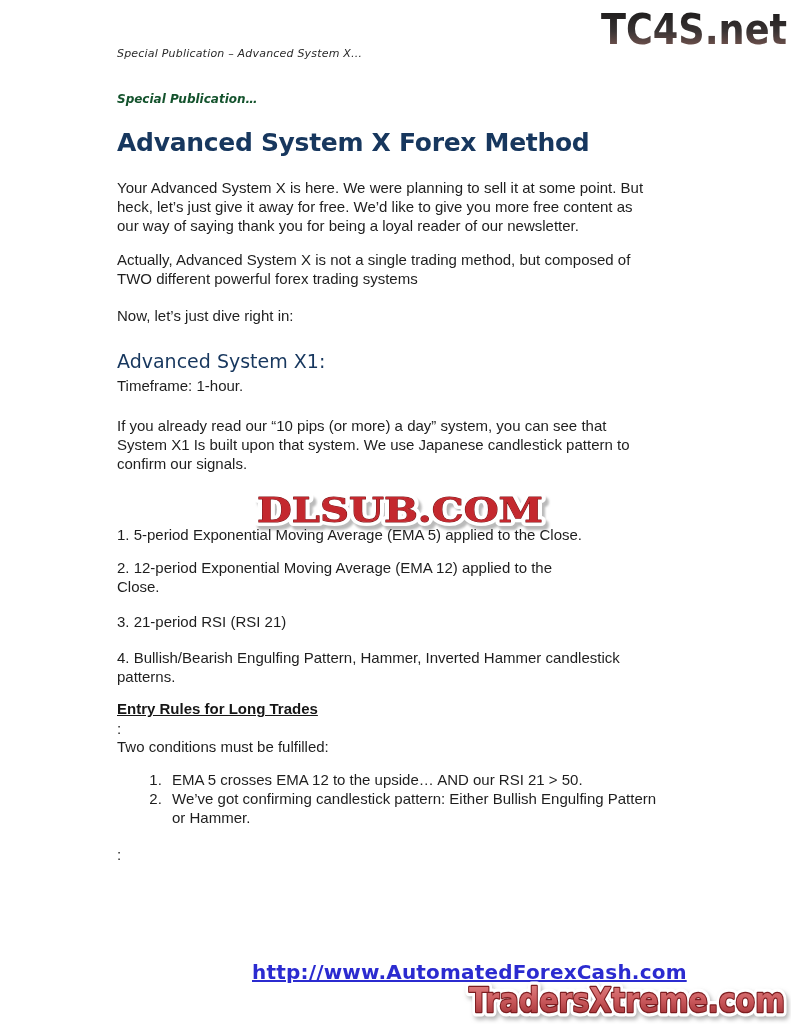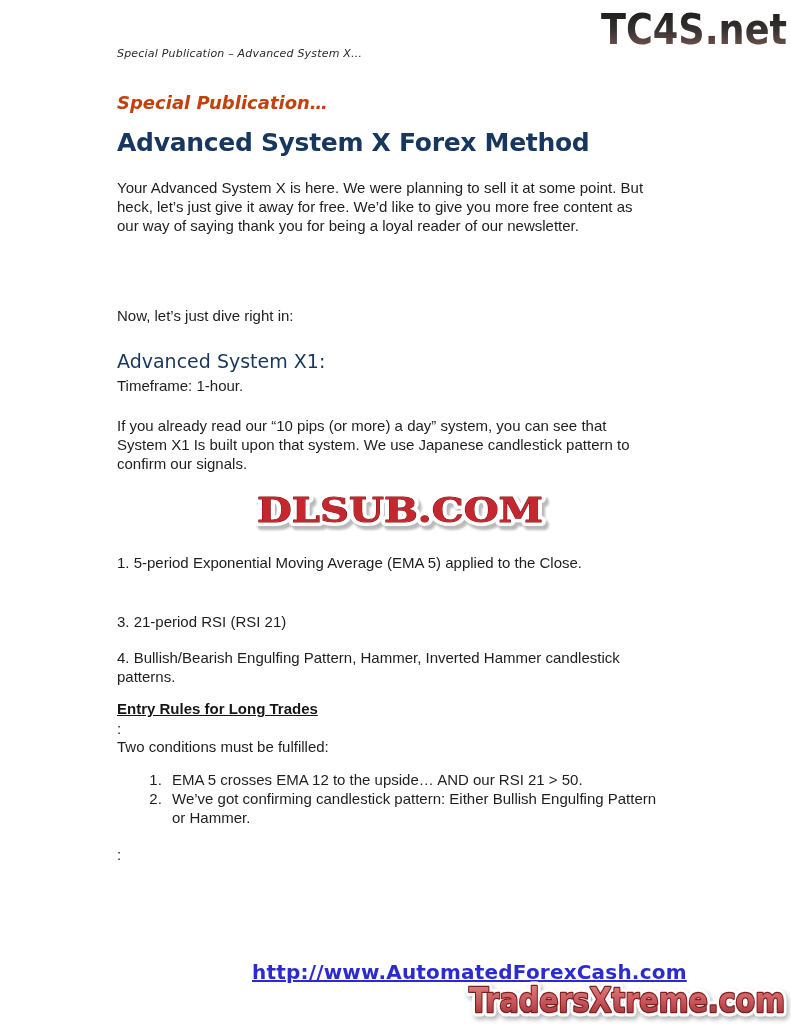--- a/index.html
+++ b/index.html
@@ -10,39 +10,39 @@
   }
   .abs { position:absolute; }
   .ml { white-space:pre-line; }
 
   .running-header {
     left:117px; top:47px; font-family:"DejaVu Sans", sans-serif;
     font-style:italic; font-size:11px; color:#2a2a2a; letter-spacing:0.2px;
   }
   .kicker {
     left:117px; top:92px; font-family:"DejaVu Sans", sans-serif;
-    font-style:italic; font-weight:bold; font-size:18px; color:#c2410c;text-align:center;
+    font-style:italic; font-weight:bold; font-size:12px; color:#14532d;text-align:center;
   }
   .doc-title {
     left:117px; top:128px; width:560px; 
     font-family:"DejaVu Sans", sans-serif; font-weight:bold; font-size:25px;
     color:#17375e; letter-spacing:-0.3px;
   }
   .body-text { font-size:15px; line-height:19px; color:#1e1e1e; width:620px; }
   .p-intro      { left:117px; top:178px; }
   .p-composed   { left:117px; top:250px; }
   .p-dive       { left:117px; top:306px; }
   .h-sub {
     left:117px; top:350px; font-family:"DejaVu Sans", sans-serif;
     font-weight:normal; font-size:19px; color:#17375e;
   }
   .p-timeframe  { left:117px; top:376px; }
   .p-background { left:117px; top:416px; }
   .p-components { left:117px; top:485px; }
-  .c1 { left:117px; top:525px;margin-top:28px; }
+  .c1 { left:117px; top:525px; }
   .c2 { left:117px; top:558px; }
   .c3 { left:117px; top:612px; }
   .c4 { left:117px; top:648px; }
   .h-entry {
     left:117px; top:700px; font-size:15px; font-weight:bold;
     text-decoration:underline; color:#161616;
   }
   .colon1 { left:117px; top:719px; }
   .p-conditions { left:117px; top:737px; }
   .cond-list {
@@ -82,38 +82,42 @@
   <div class="abs running-header">Special Publication – Advanced System X…</div>
 
   <div class="abs kicker">Special Publication…</div>
 
   <h1 class="abs doc-title">Advanced System X Forex Method</h1>
 
   <p class="abs body-text ml p-intro">Your Advanced System X is here. We were planning to sell it at some point. But
 heck, let’s just give it away for free. We’d like to give you more free content as
 our way of saying thank you for being a loyal reader of our newsletter.</p>
 
+  <p class="abs body-text ml p-composed">Actually, Advanced System X is not a single trading method, but composed of
+TWO different powerful forex trading systems</p>
 
   <p class="abs body-text p-dive">Now, let’s just dive right in:</p>
 
   <h2 class="abs h-sub">Advanced System X1:</h2>
 
   <p class="abs body-text p-timeframe">Timeframe: 1-hour.</p>
 
   <p class="abs body-text ml p-background">If you already read our “10 pips (or more) a day” system, you can see that
 System X1 Is built upon that system. We use Japanese candlestick pattern to
 confirm our signals.</p>
 
 
   <svg class="abs wm-dlsub" width="296" height="50" viewBox="0 0 296 50">
     <text x="4" y="37" font-family="DejaVu Serif, serif" font-size="34" fill="none" stroke="#ffffff" stroke-width="8" stroke-linejoin="round" paint-order="stroke" textLength="286" lengthAdjust="spacingAndGlyphs">DLSUB.COM</text>
     <text x="4" y="37" font-family="DejaVu Serif, serif" font-size="34" fill="#c4282e" stroke="#7e181b" stroke-width="1" stroke-linejoin="round" paint-order="stroke" textLength="286" lengthAdjust="spacingAndGlyphs">DLSUB.COM</text>
   </svg>
 
   <p class="abs body-text c1">1.  5-period Exponential Moving Average (EMA 5)  applied to the Close.</p>
+  <p class="abs body-text ml c2">2. 12-period Exponential Moving Average (EMA 12) applied to the
+Close.</p>
   <p class="abs body-text c3">3. 21-period RSI (RSI 21)</p>
   <p class="abs body-text ml c4">4. Bullish/Bearish Engulfing Pattern, Hammer, Inverted Hammer candlestick
 patterns.</p>
 
   <h3 class="abs h-entry">Entry Rules for Long Trades</h3>
   <div class="abs body-text colon1">:</div>
   <p class="abs body-text p-conditions">Two conditions must be fulfilled:</p>
 
   <ol class="abs cond-list">
     <li class="ml">EMA 5 crosses EMA 12 to the upside… AND our RSI 21 &gt; 50.</li>

